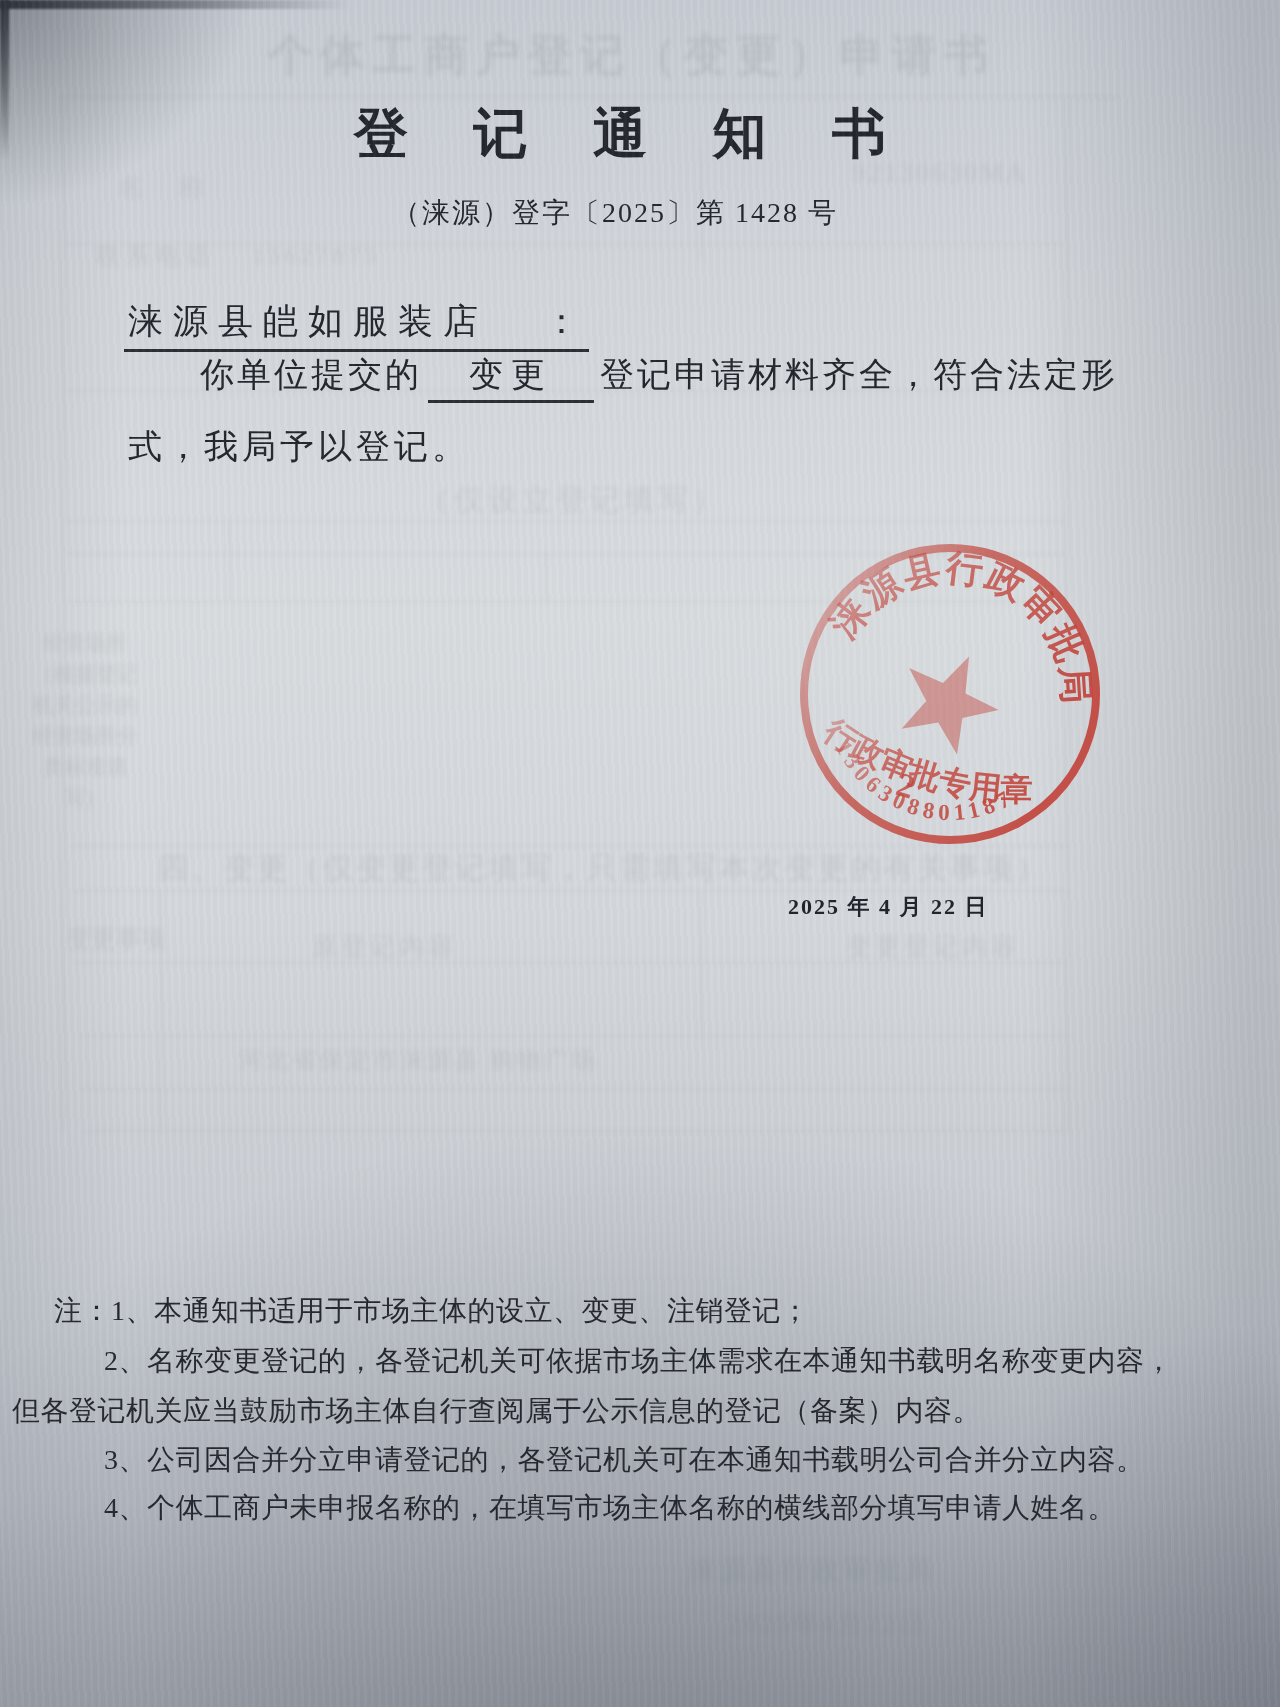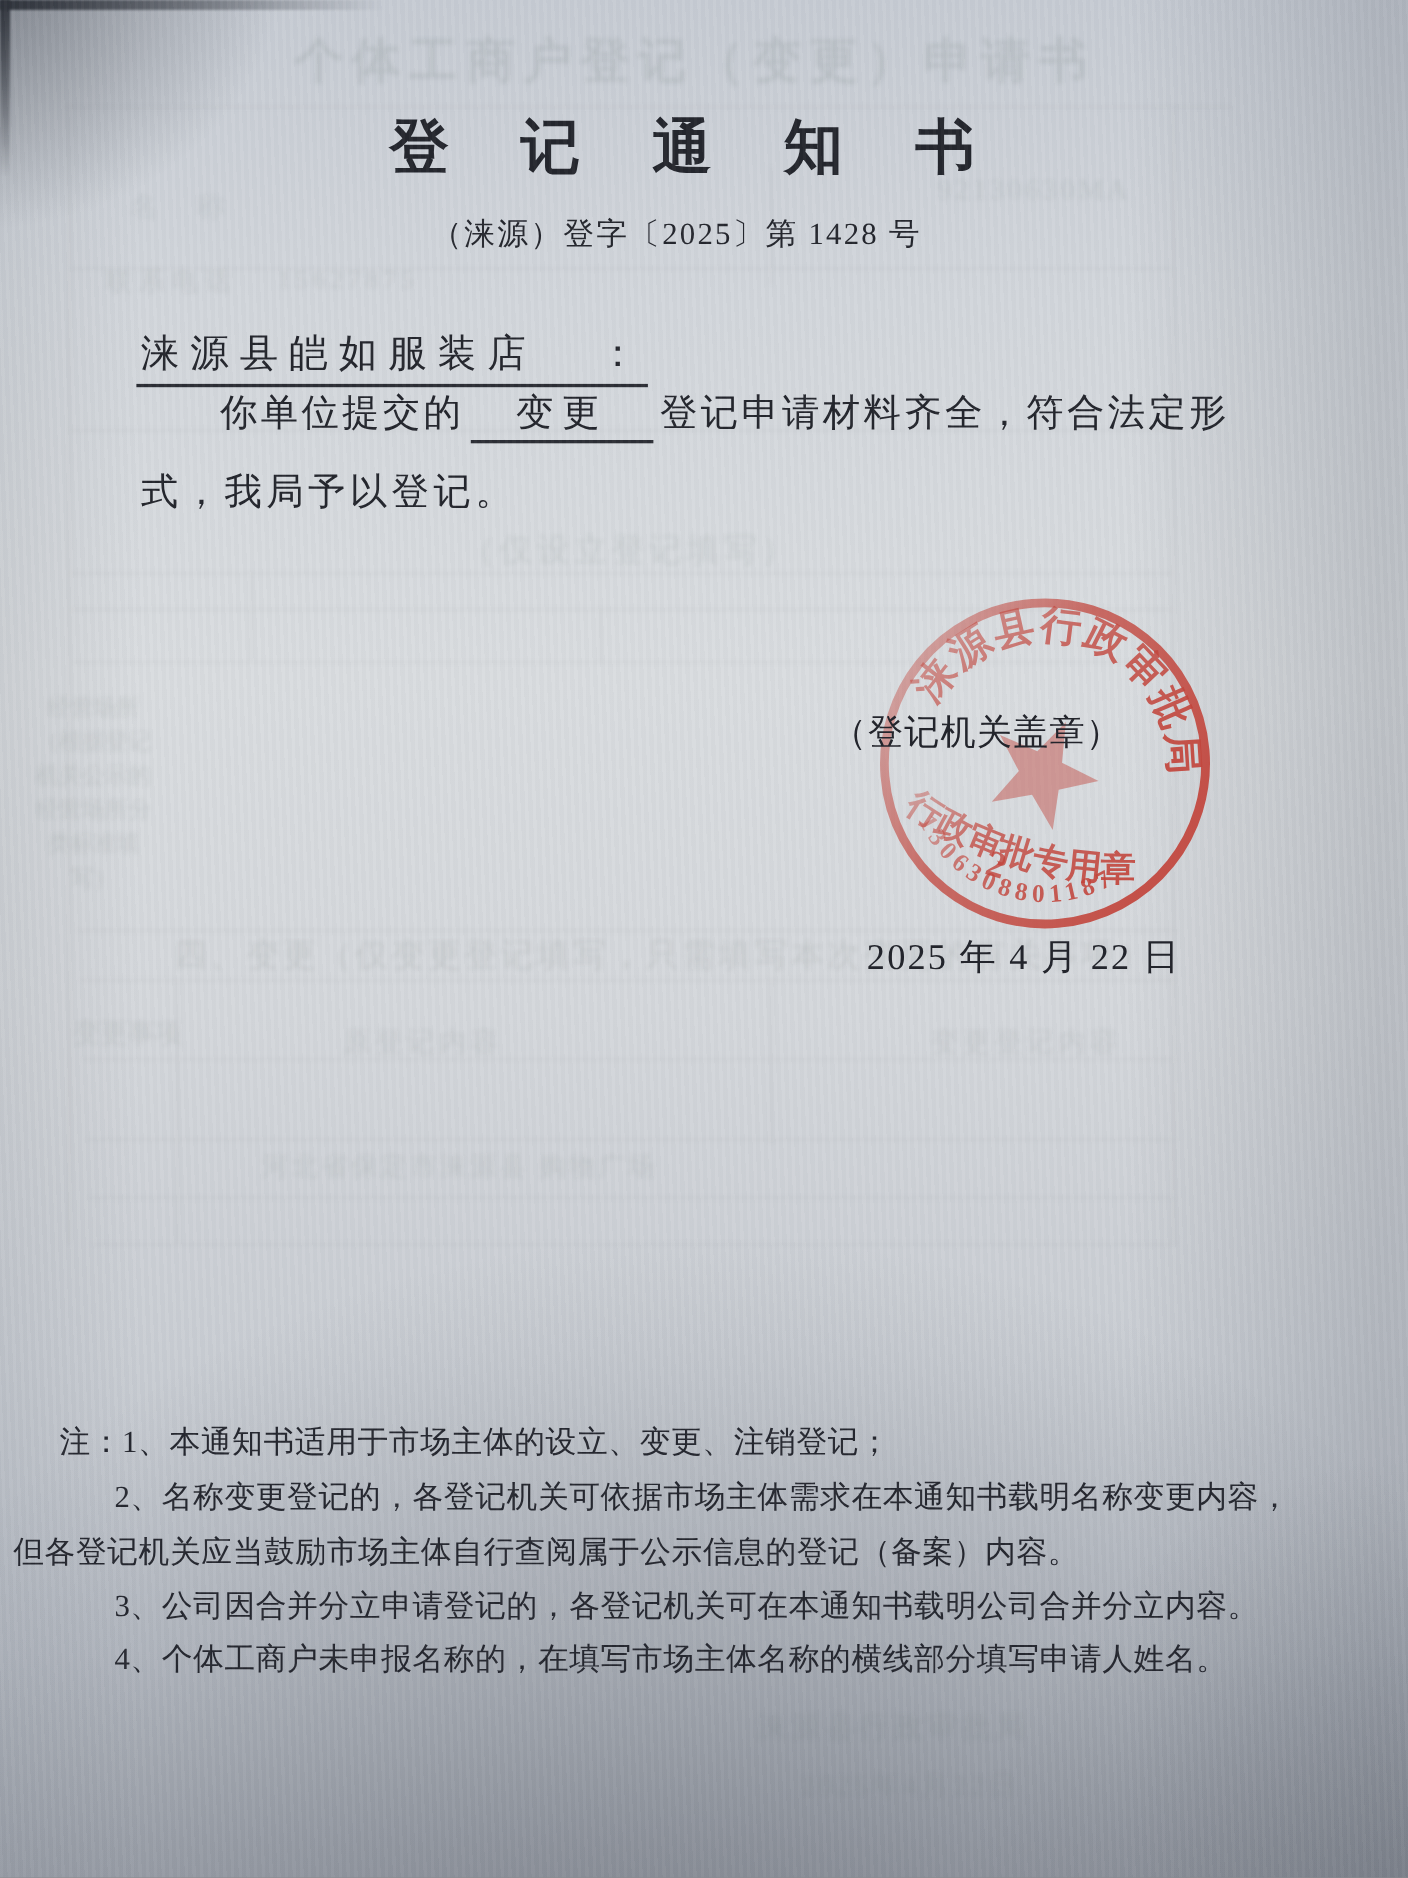--- a/index.html
+++ b/index.html
@@ -51,21 +51,21 @@
     font-size:28px;letter-spacing:2px;}
   .addressee{position:absolute;left:124px;top:298px;font-size:35px;}
   .addressee .u{display:inline-block;border-bottom:3px solid #2b2d34;padding:0 10px 4px 4px;}
   .addressee .nm{letter-spacing:10px;}
   .addressee .gap{display:inline-block;width:56px;}
   .para1{position:absolute;left:200px;top:352px;font-size:34px;letter-spacing:3px;white-space:nowrap;}
   .blank{display:inline-block;min-width:150px;text-align:center;margin:0 6px;
     border-bottom:3px solid #2b2d34;padding:0 8px 2px 8px;letter-spacing:8px;}
   .para2{position:absolute;left:128px;top:424px;font-size:34px;letter-spacing:4px;}
   .sealcap{position:absolute;left:756px;top:644px;font-size:32px;letter-spacing:1px;z-index:3;}
-  .date{position:absolute;left:788px;top:848px;font-size:33px;letter-spacing:2px;z-index:3;}
+  .date{position:absolute;left:788px;top:892px;font-size:22px;letter-spacing:2px;z-index:3;font-weight:bold;}
   .stamp{position:absolute;left:778px;top:518px;z-index:2;}
   .notes{position:absolute;left:0;top:0;width:1280px;font-size:28px;letter-spacing:.5px;color:#24262e;}
   .note{position:absolute;white-space:nowrap;}
   .n0{left:54px;top:1292px;}
   .n1{left:104px;top:1342px;}
   .n2{left:12px;top:1392px;}
   .n3{left:104px;top:1441px;}
   .n4{left:104px;top:1489px;}
 </style>
 </head>
@@ -121,21 +121,20 @@
         <span class="nm">涞源县皑如服装店</span><span class="gap"></span><span>：</span>
       </span>
     </div>
 
     <div class="para1">
       <span>你单位提交的</span><span class="blank">变更</span><span>登记申请材料齐全，符合法定形</span>
     </div>
 
     <div class="para2">式，我局予以登记。</div>
 
-    <div class="sealcap">（登记机关盖章）</div>
 
     <svg class="stamp" width="346" height="362" viewBox="0 0 346 362">
       <defs>
         <path id="arcTop" d="M 62.8 146.7 A 113 113 0 0 1 281.2 146.7"></path>
         <path id="arcBottom" d="M 57.8 229.3 A 126 126 0 0 0 286.2 229.3"></path>
         <path id="chord" d="M 58 252 Q 172 292 286 252"></path>
         <linearGradient id="fade" x1="0" y1="0.1" x2="1" y2="0.35">
           <stop offset="0" stop-color="#c2453c" stop-opacity="0.35"></stop>
           <stop offset="0.45" stop-color="#c2453c" stop-opacity="0.75"></stop>
           <stop offset="1" stop-color="#c2453c" stop-opacity="0.92"></stop>

